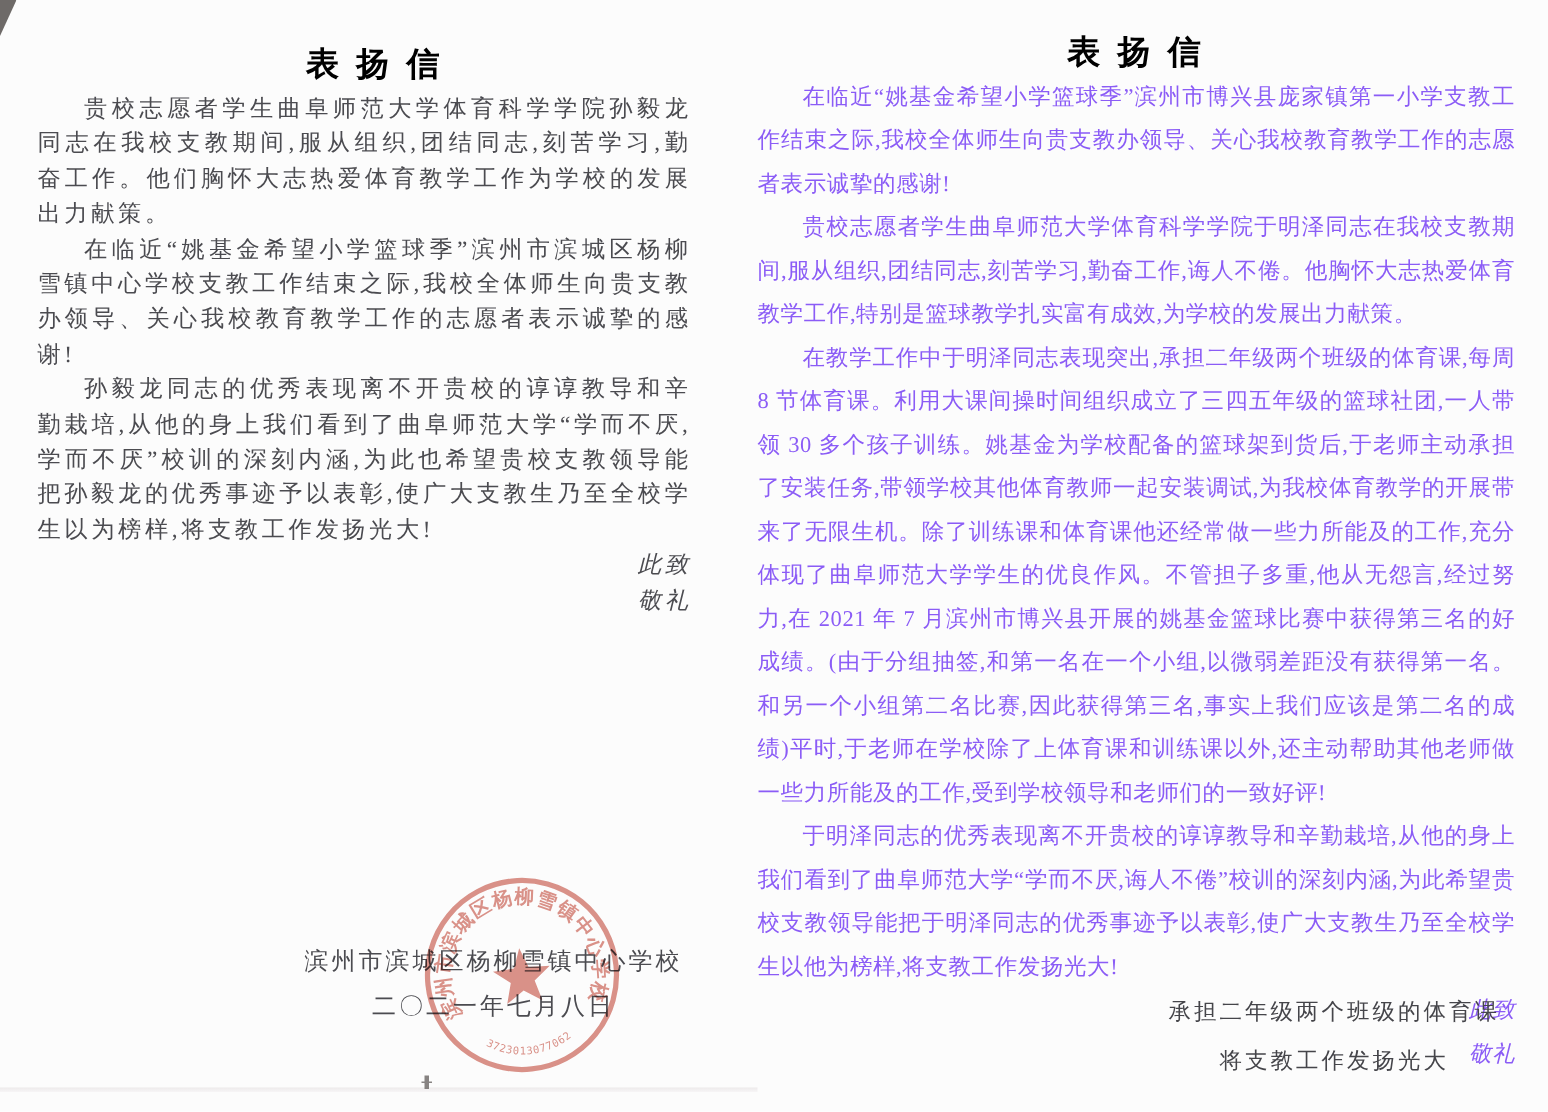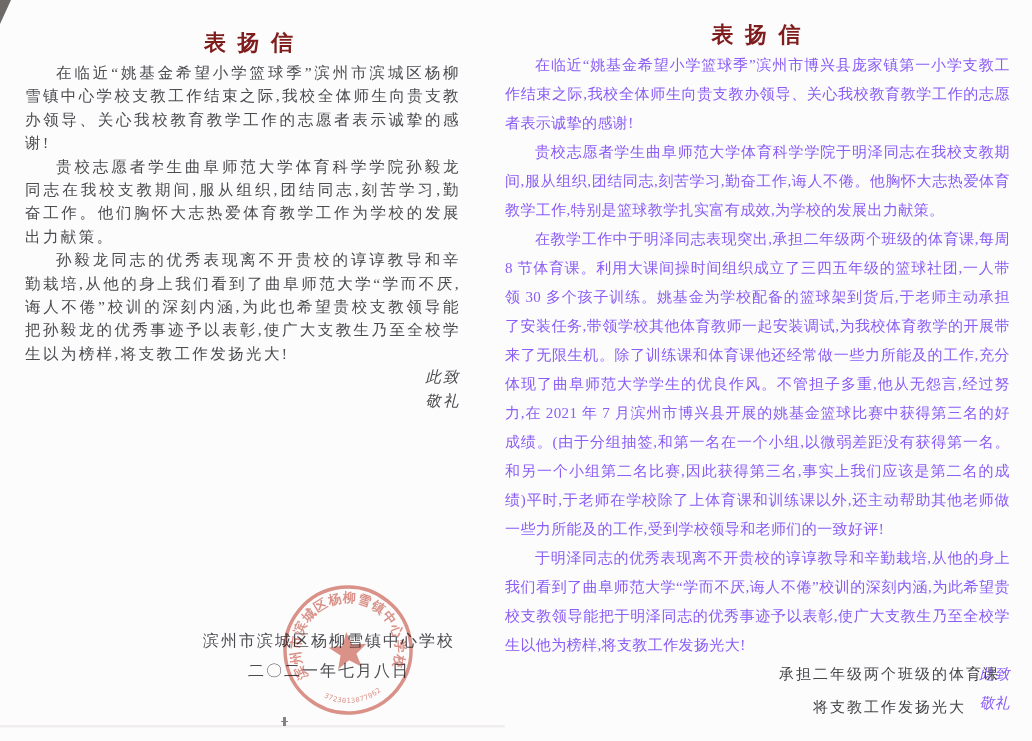--- a/index.html
+++ b/index.html
@@ -7,21 +7,21 @@
     width:1032px;height:741px;position:relative;overflow:hidden;
     background:#fcfcfc;
     font-family:"Liberation Serif","DejaVu Serif",serif;
   }
   .page{position:absolute;top:0;height:741px;background:transparent;}
   #page-left{left:0;width:500px;}
   #page-right{left:500px;width:532px;}
 
   .letter-title{
     position:absolute;left:0;right:0;margin:0;text-align:center;
-    font-size:22px;font-weight:bold;color:#7f1d1d;letter-spacing:3px;
+    font-size:22px;font-weight:bold;color:#000000;letter-spacing:3px;
   }
   #page-left .letter-title{top:28px;}
   #page-right .letter-title{top:20px;left:5px;right:22px;}
 
   .letter-body{position:absolute;}
   #page-left .letter-body{
     top:61px;left:25px;width:436px;
     font-size:15.5px;line-height:23.4px;letter-spacing:2.4px;
     color:#4b4b50;
   }
@@ -81,23 +81,23 @@
 <body>
 
 <div>
 
   <section class="page" id="page-left">
     <div class="corner-artifact"></div>
 
     <h1 class="letter-title">表 扬 信</h1>
 
     <div class="letter-body">
+      <p>贵校志愿者学生曲阜师范大学体育科学学院孙毅龙同志在我校支教期间,服从组织,团结同志,刻苦学习,勤奋工作。他们胸怀大志热爱体育教学工作为学校的发展出力献策。</p>
       <p>在临近“姚基金希望小学篮球季”滨州市滨城区杨柳雪镇中心学校支教工作结束之际,我校全体师生向贵支教办领导、关心我校教育教学工作的志愿者表示诚挚的感谢!</p>
-      <p>贵校志愿者学生曲阜师范大学体育科学学院孙毅龙同志在我校支教期间,服从组织,团结同志,刻苦学习,勤奋工作。他们胸怀大志热爱体育教学工作为学校的发展出力献策。</p>
-      <p>孙毅龙同志的优秀表现离不开贵校的谆谆教导和辛勤栽培,从他的身上我们看到了曲阜师范大学“学而不厌,诲人不倦”校训的深刻内涵,为此也希望贵校支教领导能把孙毅龙的优秀事迹予以表彰,使广大支教生乃至全校学生以为榜样,将支教工作发扬光大!</p>
+      <p>孙毅龙同志的优秀表现离不开贵校的谆谆教导和辛勤栽培,从他的身上我们看到了曲阜师范大学“学而不厌,学而不厌”校训的深刻内涵,为此也希望贵校支教领导能把孙毅龙的优秀事迹予以表彰,使广大支教生乃至全校学生以为榜样,将支教工作发扬光大!</p>
       <p class="closing">此致</p>
       <p class="closing">敬礼</p>
     </div>
 
     <div class="signature">
       <div class="sig-name">滨州市滨城区杨柳雪镇中心学校</div>
       <div class="sig-date">二〇二一年七月八日</div>
     </div>
 
     <svg class="stamp" width="140" height="140" viewBox="0 0 140 140">

